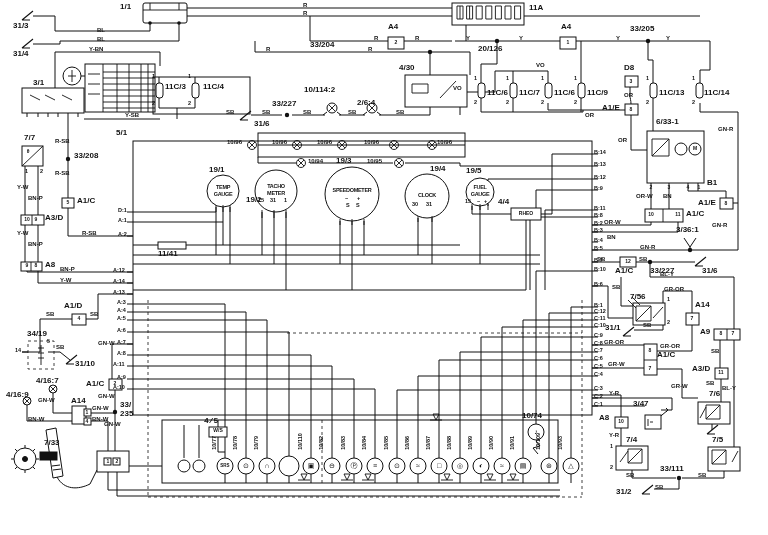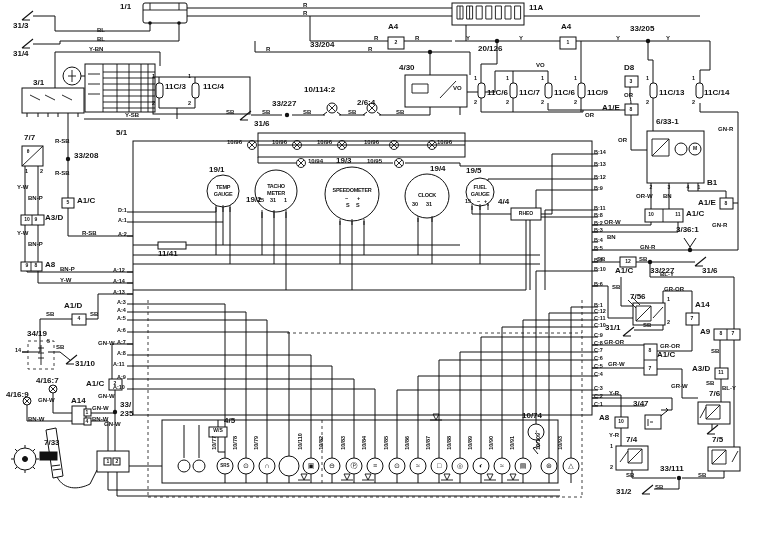--- a/index.html
+++ b/index.html
@@ -314,21 +314,21 @@
       <span class="lb k-id" style="left: 64px; top: 302px;">A1/D</span>
       <span class="lb k-id" style="left: 27px; top: 330px;">34/19</span>
       <span class="lb k-id" style="left: 75px; top: 360px;">31/10</span>
       <span class="lb k-id" style="left: 36px; top: 377px;">4/16:7</span>
       <span class="lb k-id" style="left: 6px; top: 391px;">4/16:9</span>
       <span class="lb k-id" style="left: 71px; top: 397px;">A14</span>
       <span class="lb k-id" style="left: 86px; top: 380px;">A1/C</span>
       <span class="lb k-id" style="left: 120px; top: 401px;">33/</span>
       <span class="lb k-id" style="left: 120px; top: 410px;">235</span>
       <span class="lb k-id" style="left: 44px; top: 439px;">7/33</span>
-      <span class="lb k-id" style="left: 224px; top: 417px;">4/5</span>
+      <span class="lb k-id" style="left: 204px; top: 417px; font-family: Liberation Mono, monospace;">4/5</span>
       <span class="lb k-id" style="left: 116px; top: 129px;">5/1</span>
       <span class="lb k-id" style="left: 158px; top: 250px;">11/41</span>
       <span class="lb k-id" style="left: 209px; top: 166px;">19/1</span>
       <span class="lb k-id" style="left: 246px; top: 168px; margin-top: 28px;">19/2</span>
       <span class="lb k-id" style="left: 336px; top: 157px;">19/3</span>
       <span class="lb k-id" style="left: 430px; top: 165px; text-align: center;">19/4</span>
       <span class="lb k-id" style="left: 466px; top: 167px;">19/5</span>
       <span class="lb k-id" style="left: 498px; top: 198px;">4/4</span>
       <span class="lb k-id" style="left: 304px; top: 86px;">10/114:2</span>
       <span class="lb k-id" style="left: 357px; top: 88px; margin-top: 11px;">2/6:4</span>

